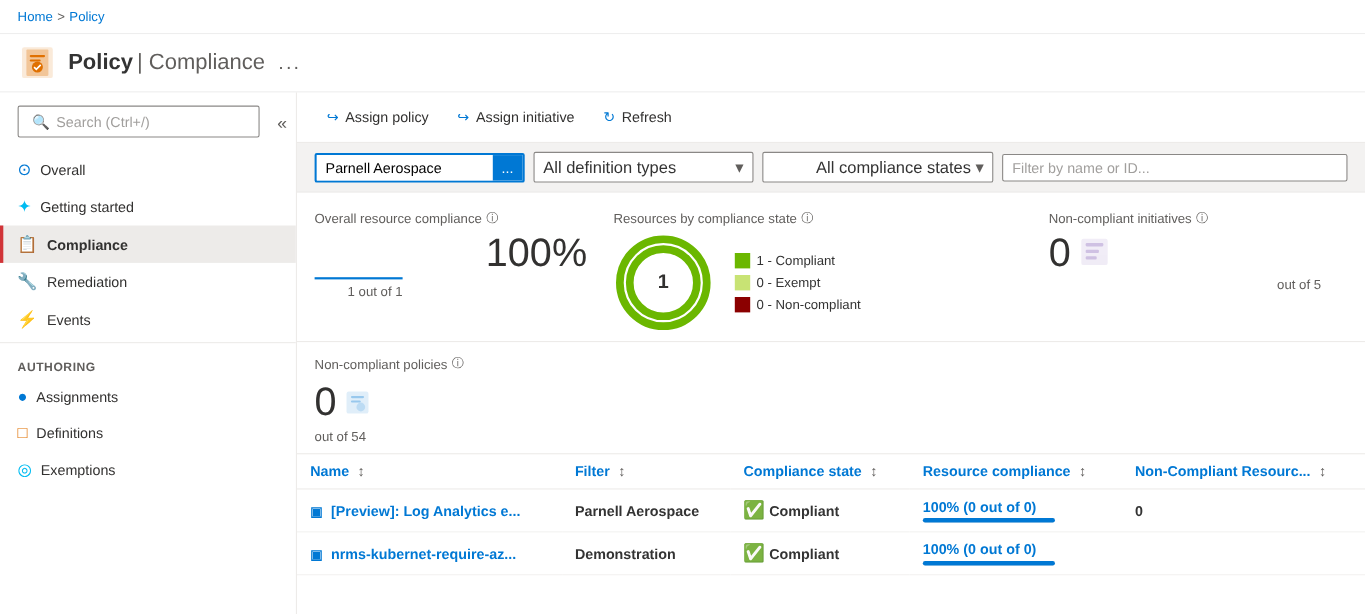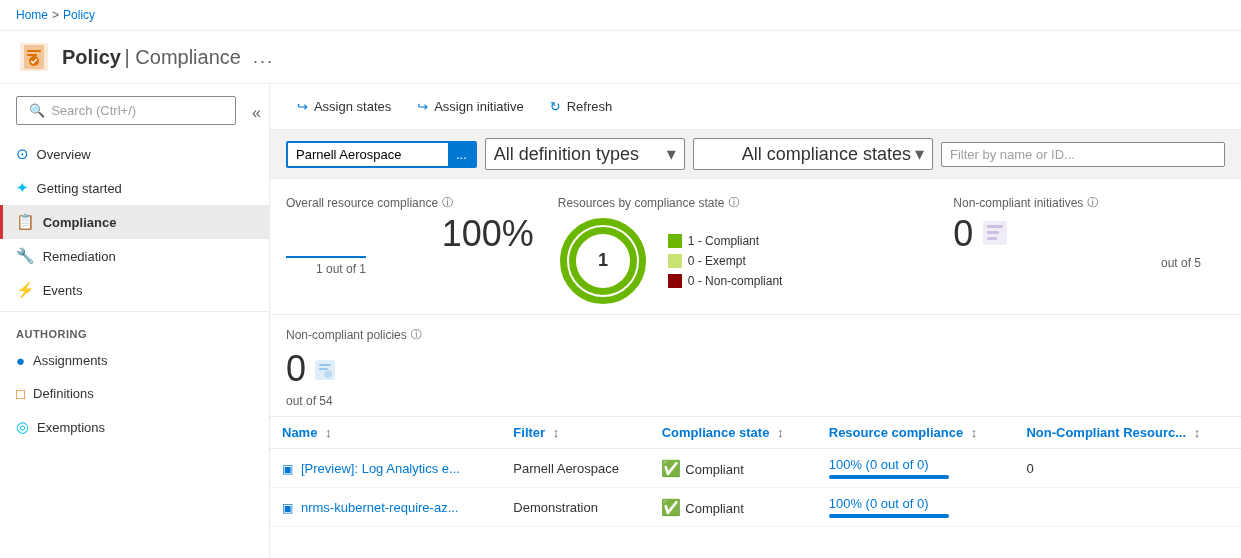--- a/index.html
+++ b/index.html
@@ -29,21 +29,21 @@
     .content { flex: 1; overflow-y: auto; display: flex; flex-direction: column; }
 
     .toolbar { display: flex; align-items: center; padding: 8px 16px; border-bottom: 1px solid #edebe9; gap: 4px; }
     .toolbar-btn { display: flex; align-items: center; gap: 6px; padding: 6px 10px; border: 1px solid transparent; border-radius: 2px; cursor: pointer; color: #323130; background: transparent; font-size: 13px; }
 
     .filter-bar { display: flex; align-items: center; padding: 8px 16px; gap: 8px; background: #f3f2f1; border-bottom: 1px solid #edebe9; flex-wrap: wrap; }
     .filter-input-group { display: flex; align-items: center; border: 2px solid #0078d4; background: #fff; border-radius: 2px; }
     .filter-input-group input { border: none; outline: none; padding: 4px 8px; font-size: 13px; width: 160px; }
     .filter-ellipsis { background: #0078d4; color: #fff; border: none; padding: 4px 8px; cursor: pointer; font-size: 13px; }
 
-    .filter-select { display: flex; align-items: center; border: 1px solid #8a8886; background: #fff; border-radius: 2px; padding: 4px 8px; cursor: pointer; gap: 4px; min-width: 180px; justify-content: space-between; font-size: 18px; }
+    .filter-select { display: flex; align-items: center; border: 1px solid #8a8886; background: #fff; border-radius: 2px; padding: 4px 8px; cursor: pointer; gap: 4px; min-width: 180px; justify-content: space-between; font-size: 15px; }
     .filter-text-input { display: flex; align-items: center; border: 1px solid #8a8886; background: #fff; border-radius: 2px; padding: 4px 8px; cursor: pointer; gap: 4px; min-width: 160px; font-size: 13px; color: #a19f9d; }
 
     .metrics-row { display: flex; gap: 0; padding: 16px 16px 8px 16px; border-bottom: 1px solid #edebe9; align-items: flex-start; }
     .metric-block { flex: 1; padding-right: 24px; text-align: right; }
     .metric-title { font-size: 12px; color: #605e5c; margin-bottom: 6px; display: flex; align-items: center; gap: 4px; }
     .metric-value { font-size: 36px; font-weight: 300; color: #323130; line-height: 1; }
     .metric-sub { font-size: 12px; color: #605e5c; margin-top: 4px; border-top: 2px solid #0078d4; padding-top: 4px; width: 80px; }
 
     .donut-container { display: flex; align-items: center; gap: 20px; }
     .donut-legend { display: flex; flex-direction: column; gap: 6px; }
@@ -52,21 +52,21 @@
 
     .non-compliant-block { padding: 0 16px 16px 16px; }
     .nc-title { font-size: 12px; color: #605e5c; margin-bottom: 6px; display: flex; align-items: center; gap: 4px; }
     .nc-value { font-size: 36px; font-weight: 300; color: #323130; display: flex; align-items: center; gap: 8px; }
     .nc-sub { font-size: 12px; color: #605e5c; margin-top: 4px; }
 
     .table-container { flex: 1; overflow-x: auto; }
     table { width: 100%; border-collapse: collapse; font-size: 13px; }
     th { text-align: left; padding: 8px 12px; color: #0078d4; font-weight: 600; border-bottom: 1px solid #edebe9; white-space: nowrap; cursor: pointer; }
     th .sort-icon { color: #605e5c; margin-left: 4px; }
-    td { padding: 8px 12px; border-bottom: 1px solid #f3f2f1; vertical-align: middle; }
+    td { padding: 8px 12px; border-bottom: 1px solid #f3f2f1; vertical-align: middle; font-weight: bold; }
 
     .compliant-icon { color: #107c10; font-size: 16px; }
     .link-text { color: #0078d4; text-decoration: none; cursor: pointer; }
     .progress-bar-container { background: #e0e0e0; height: 4px; width: 120px; border-radius: 2px; margin-top: 3px; }
     .progress-bar-fill { background: #0078d4; height: 4px; border-radius: 2px; }
 
     
     .donut-svg { display: block; }
 
     .active-border { border-left: 3px solid #d13438 !important; padding-left: 13px; }
@@ -107,21 +107,21 @@
     <div style="display:flex;align-items:center;padding:4px 8px;margin-bottom:4px;">
       <div class="sidebar-search" style="flex:1;">
         <span style="color:#605e5c;margin-right:6px;">🔍</span>
         <input type="text" placeholder="Search (Ctrl+/)" style="">
       </div>
       <div class="sidebar-collapse" style="margin-left:8px;font-size:16px;color:#605e5c;">«</div>
     </div>
 
     <div class="sidebar-item">
       <span style="color:#0078d4;font-size:15px;">⊙</span>
-      <span>Overview</span>
+      <span>Overall</span>
     </div>
     <div class="sidebar-item">
       <span style="color:#00bcf2;font-size:15px;">✦</span>
       <span>Getting started</span>
     </div>
     <div class="sidebar-item active active-border" style="border-left:3px solid #d13438;background:#edebe9;">
       <span style="color:#d13438;font-size:15px;">📋</span>
       <span>Compliance</span>
     </div>
     <div class="sidebar-item">
@@ -149,21 +149,21 @@
       <span style="color:#00bcf2;font-size:15px;">◎</span>
       <span>Exemptions</span>
     </div>
   </div>
 
   <div class="content">
 
     <div class="toolbar">
       <button class="toolbar-btn">
         <span style="color:#0078d4;">↪</span>
-        <span>Assign states</span>
+        <span>Assign policy</span>
       </button>
       <button class="toolbar-btn">
         <span style="color:#0078d4;">↪</span>
         <span>Assign initiative</span>
       </button>
       <button class="toolbar-btn">
         <span style="color:#0078d4;">↻</span>
         <span>Refresh</span>
       </button>
     </div>

